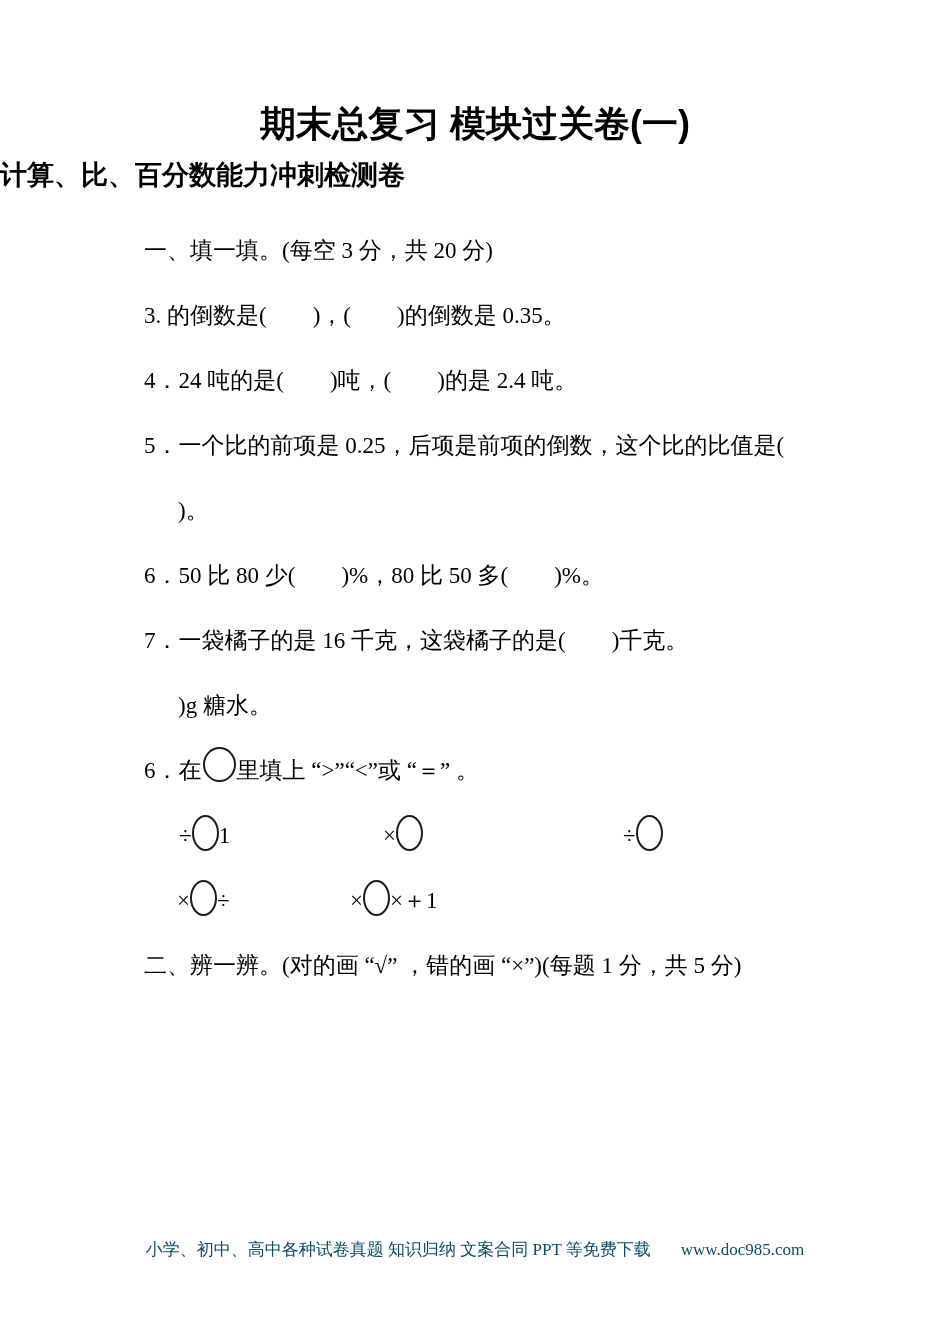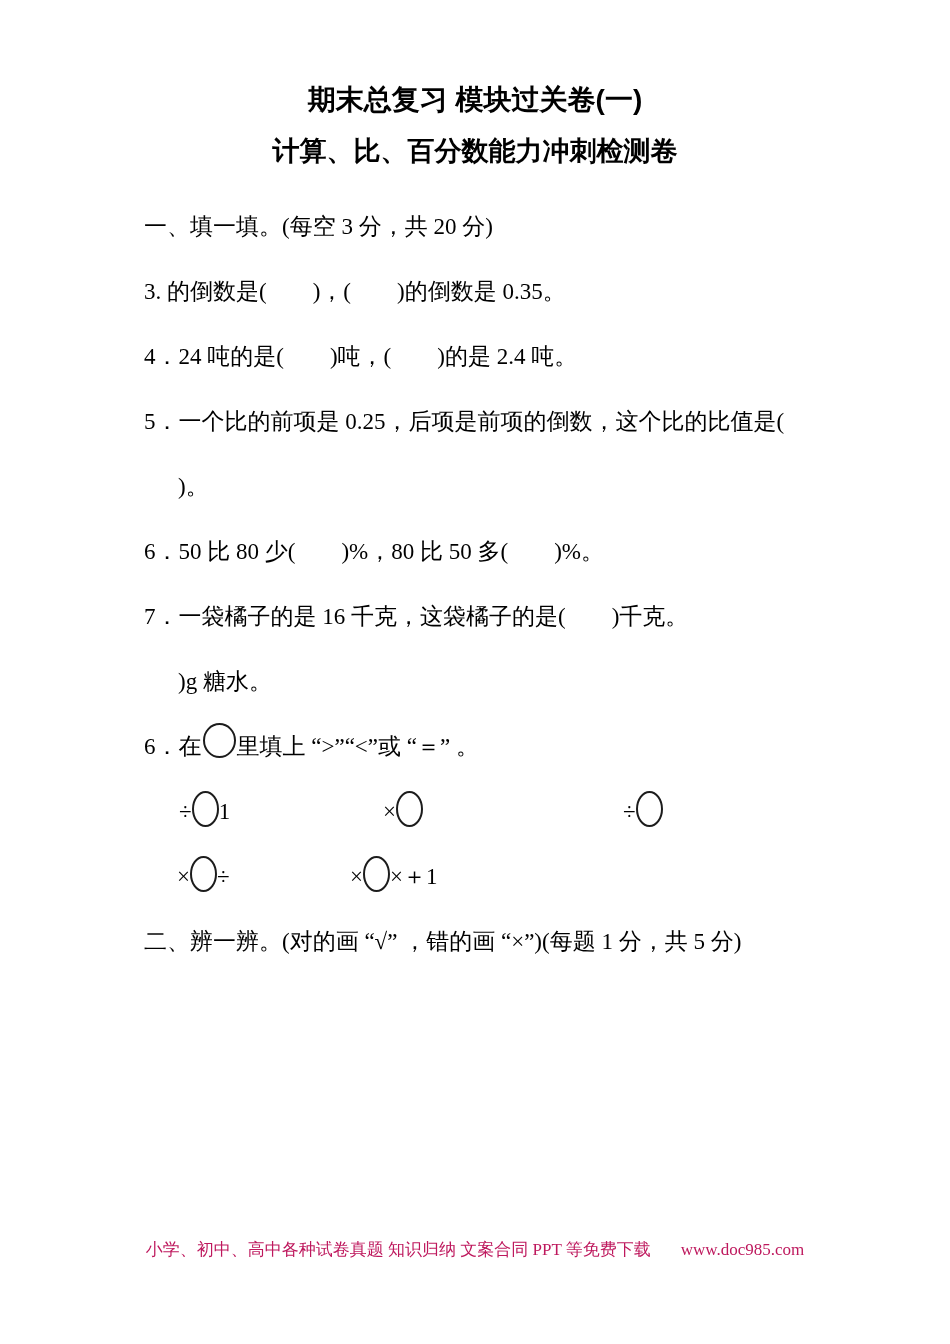--- a/index.html
+++ b/index.html
@@ -12,31 +12,31 @@
     width: 950px;
     height: 1344px;
     margin: 0 auto;
     background: #ffffff;
     color: #000000;
     font-family: "Liberation Serif", serif;
     overflow: hidden;
   }
   .doc-title-1 {
     margin: 0;
-    padding-top: 84px;
+    padding-top: 108px;
     text-align: center;
     font-family: "Liberation Sans", sans-serif;
     font-weight: 700;
-    font-size: 28px;
+    font-size: 36px;
     line-height: 32px;
   }
   .doc-title-2 {
     margin: 0;
     margin-top: 20px;
-    text-align: center;
+    text-align: left;
     font-family: "Liberation Sans", sans-serif;
     font-weight: 700;
     font-size: 27px;
     line-height: 30px;
   }
   .content {
     margin-top: 28px;
     padding-left: 144px;
     padding-right: 100px;
     font-size: 23px;
@@ -79,21 +79,21 @@
   .pos-c { left: 479px; }
   .pos-d { left: 33px; }
   .pos-e { left: 206px; }
   .footer {
     position: absolute;
     left: 0;
     right: 0;
     top: 1238px;
     text-align: center;
     font-size: 17px;
-    color: #be185d;
+    color: #0c4a6e;
   }
   .footer .site {
     margin-left: 30px;
   }
 </style>
 </head>
 <body>
 
 <div class="page">
 

